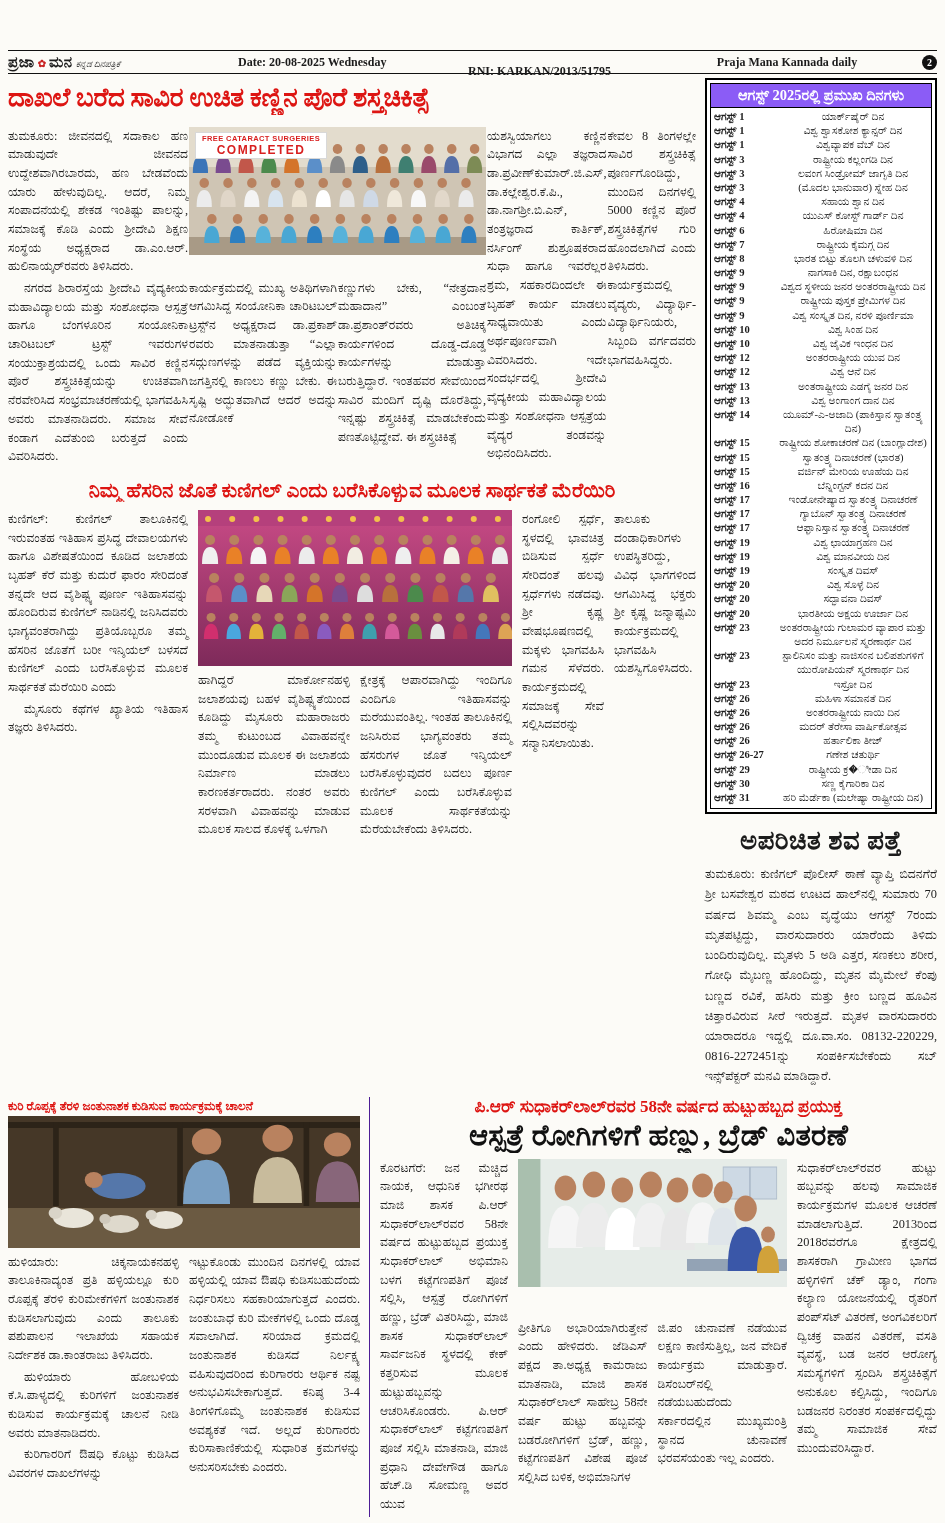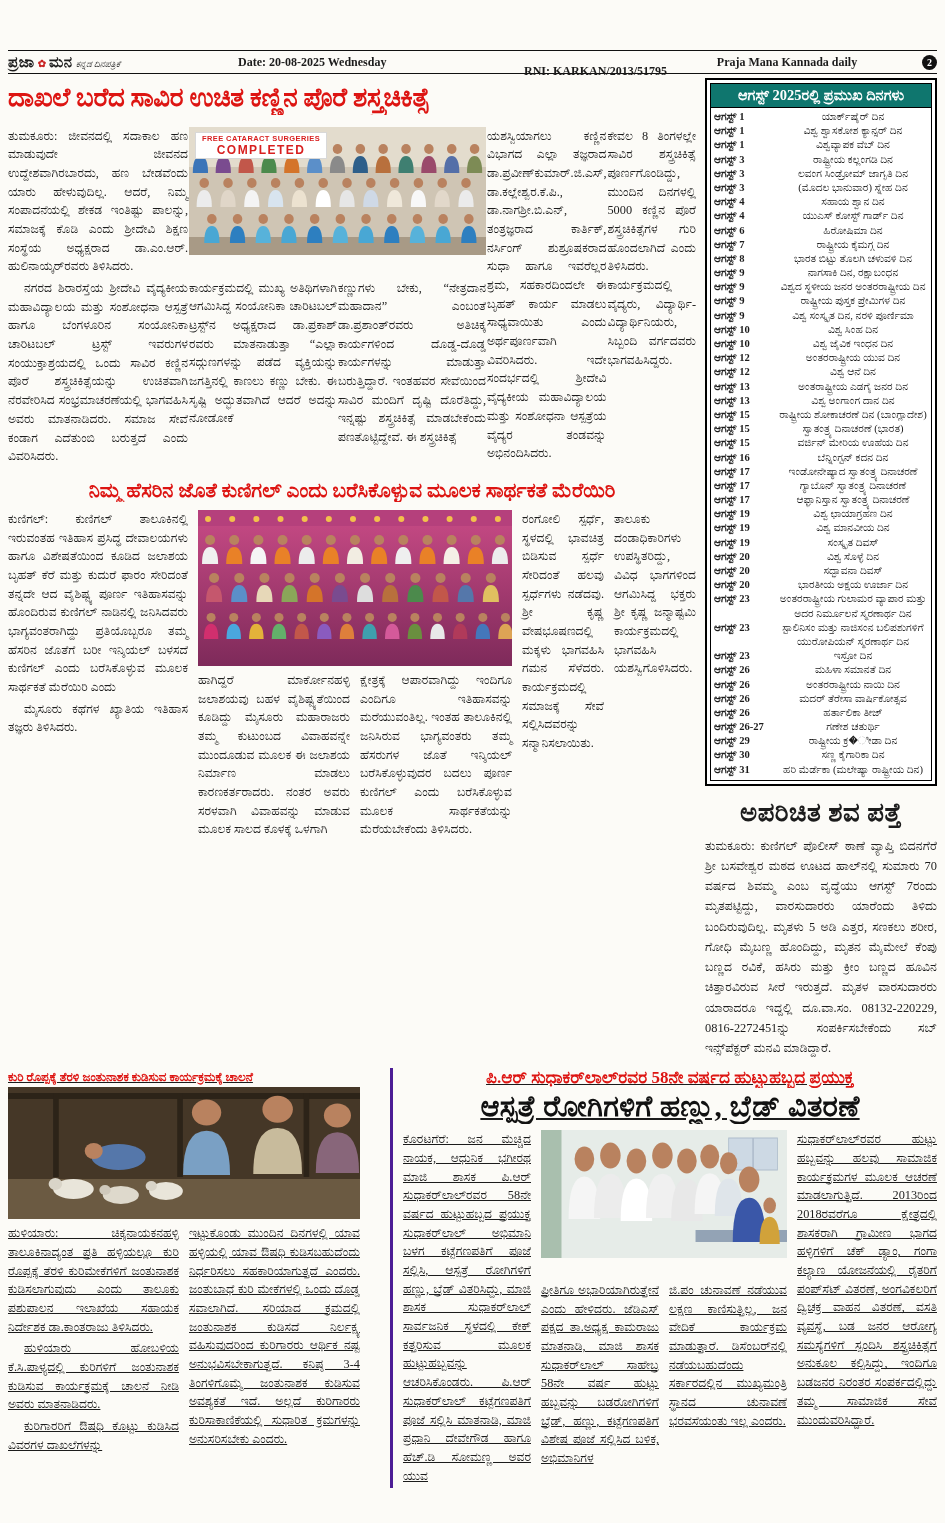--- a/index.html
+++ b/index.html
@@ -7,21 +7,21 @@
         box-sizing:border-box;padding:8px 8px;overflow:hidden;
         font-family:"Liberation Serif",serif;color:#1c1c1c;}
   
   .masthead{margin-top:42px;border-top:1.6px solid #111;border-bottom:1.6px solid #111;
             display:flex;align-items:center;height:22px;font-size:12px;font-weight:bold;}
   .logo{display:flex;align-items:baseline;gap:3px;width:230px;}
   .logo-main{font-size:15px;font-weight:bold;letter-spacing:.5px;}
   .logo-flower{color:#c92121;font-size:10px;}
   .logo-sub{font-size:9px;font-weight:normal;font-style:italic;}
   .mh-date{width:230px;text-align:left;}
-  .mh-rni{flex:1;text-align:right;margin-top:18px;}
+  .mh-rni{flex:1;text-align:left;margin-top:18px;}
   .mh-name{width:240px;text-align:center;}
   .mh-page{width:30px;text-align:right;}
   .pgnum{display:inline-block;width:15px;height:15px;line-height:15px;border-radius:50%;
          background:#111;color:#fff;text-align:center;font-size:10px;}
   
   .upper{display:flex;gap:9px;margin-top:4px;}
   .main-left{width:688px;flex:none;}
   .sidebar{flex:1;min-width:0;}
   
   .headline-red{color:#dd1512;font-weight:bold;margin:0;white-space:nowrap;overflow:hidden;}
@@ -50,34 +50,34 @@
   .ph1{height:128px;}
   .ph2{height:156px;}
   .ph3{height:132px;margin:4px 0 5px;}
   .ph4{height:128px;}
   .banner{position:absolute;left:6px;top:5px;background:#fff;border:1px solid #d8d8d8;
           padding:1px 6px;text-align:center;font-family:"Liberation Sans",sans-serif;}
   .banner .b1{display:block;color:#d81f1f;font-weight:bold;font-size:7.5px;letter-spacing:.4px;}
   .banner .b2{display:block;color:#d81f1f;font-weight:bold;font-size:12px;letter-spacing:1.5px;}
   
   .days-box{border:2px solid #000;padding:3px;background:#fff;}
-  .days-title{background:#0f766e;color:#fff;border:1px solid #000;text-align:center;
+  .days-title{background:#8b5cf6;color:#fff;border:1px solid #000;text-align:center;
               font-size:14.5px;font-weight:bold;padding:3px 0;}
   .days-list{border:1px solid #000;border-top:none;padding:2px 3px 3px;}
   .day-row{display:flex;font-size:10.6px;line-height:1.34;}
   .day-d{flex:0 0 64px;font-weight:600;white-space:nowrap;}
   .day-e{flex:1;text-align:center;}
   .obit{margin-top:12px;}
   .obit-title{font-size:26px;font-weight:bold;text-align:center;margin:2px 0 8px;
               letter-spacing:.5px;white-space:nowrap;overflow:hidden;}
   .obit-body{font-size:12.4px;line-height:1.63;text-align:justify;font-weight:500;margin:0;}
   
-  .bottom{display:flex;margin-top:10px;gap:0;text-decoration:underline;}
+  .bottom{display:flex;margin-top:10px;gap:0;}
   .bl{width:352px;flex:none;padding-right:9px;}
-  .br{flex:1;min-width:0;padding-left:10px;border-left:3px solid #4c1d95;margin-left:21px;}
+  .br{flex:1;min-width:0;padding-left:10px;border-left:1px solid #4c1d95;}
   .h3{font-size:12px;text-align:left;margin:2px 0 2px;}
   .bl-cols{display:grid;grid-template-columns:1fr 1fr;gap:0 10px;}
   .kicker{color:#dd1512;font-size:17px;font-weight:bold;text-align:center;margin:0;
           white-space:nowrap;overflow:hidden;}
   .big-black{font-size:29px;font-weight:bold;text-align:center;margin:2px 0 6px;color:#111;
              white-space:nowrap;overflow:hidden;letter-spacing:.3px;}
   .br-grid{display:grid;grid-template-columns:128px 1fr 1fr 140px;gap:0 10px;}
   .br-grid .c1{grid-column:1;grid-row:1/3;}
   .br-grid .ph{grid-column:2/4;grid-row:1;}
   .br-grid .cA{grid-column:2;grid-row:2;}
@@ -366,20 +366,24 @@
               <span class="day-d">ಆಗಸ್ಟ್ 12</span>
               <span class="day-e">ವಿಶ್ವ ಆನೆ ದಿನ</span>
             </div>
             <div class="day-row">
               <span class="day-d">ಆಗಸ್ಟ್ 13</span>
               <span class="day-e">ಅಂತರಾಷ್ಟ್ರೀಯ ಎಡಗೈ ಜನರ ದಿನ</span>
             </div>
             <div class="day-row">
               <span class="day-d">ಆಗಸ್ಟ್ 13</span>
               <span class="day-e">ವಿಶ್ವ ಅಂಗಾಂಗ ದಾನ ದಿನ</span>
+            </div>
+            <div class="day-row">
+              <span class="day-d">ಆಗಸ್ಟ್ 14</span>
+              <span class="day-e">ಯೂಮ್-ಎ-ಅಜಾದಿ (ಪಾಕಿಸ್ತಾನ ಸ್ವಾತಂತ್ರ್ಯ ದಿನ)</span>
             </div>
             <div class="day-row">
               <span class="day-d">ಆಗಸ್ಟ್ 15</span>
               <span class="day-e">ರಾಷ್ಟ್ರೀಯ ಶೋಕಾಚರಣೆ ದಿನ (ಬಾಂಗ್ಲಾದೇಶ)</span>
             </div>
             <div class="day-row">
               <span class="day-d">ಆಗಸ್ಟ್ 15</span>
               <span class="day-e">ಸ್ವಾತಂತ್ರ್ಯ ದಿನಾಚರಣೆ (ಭಾರತ)</span>
             </div>
             <div class="day-row">

